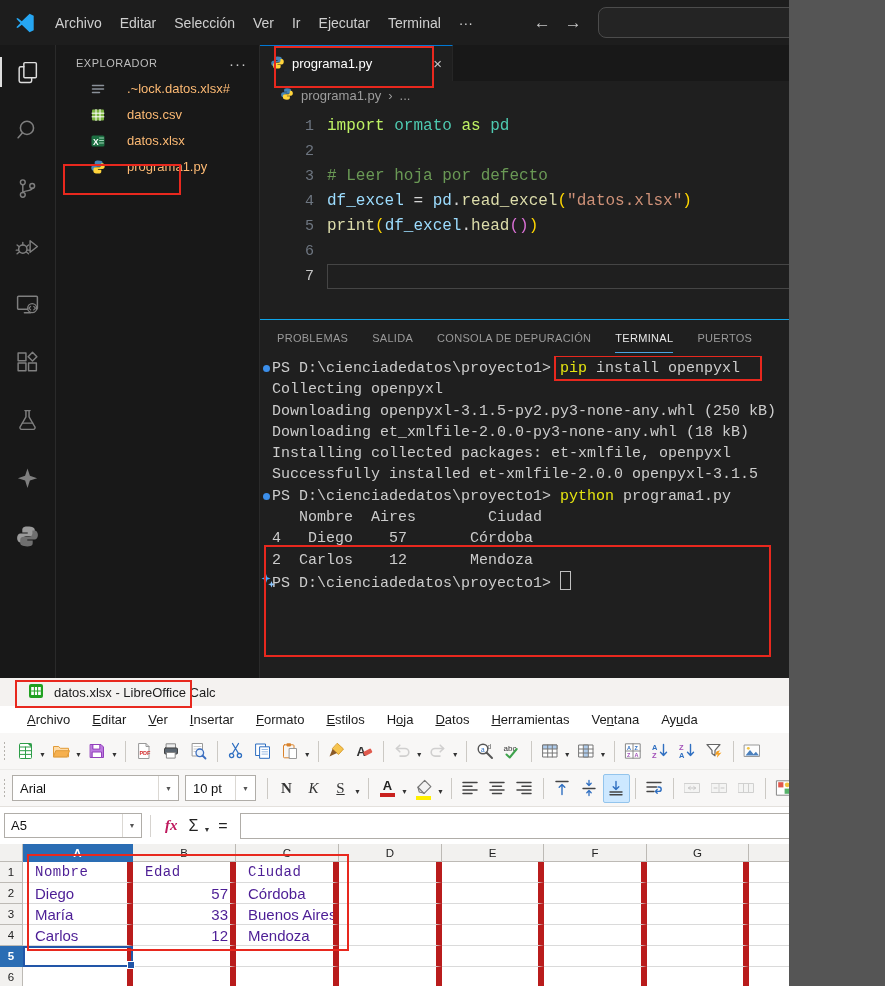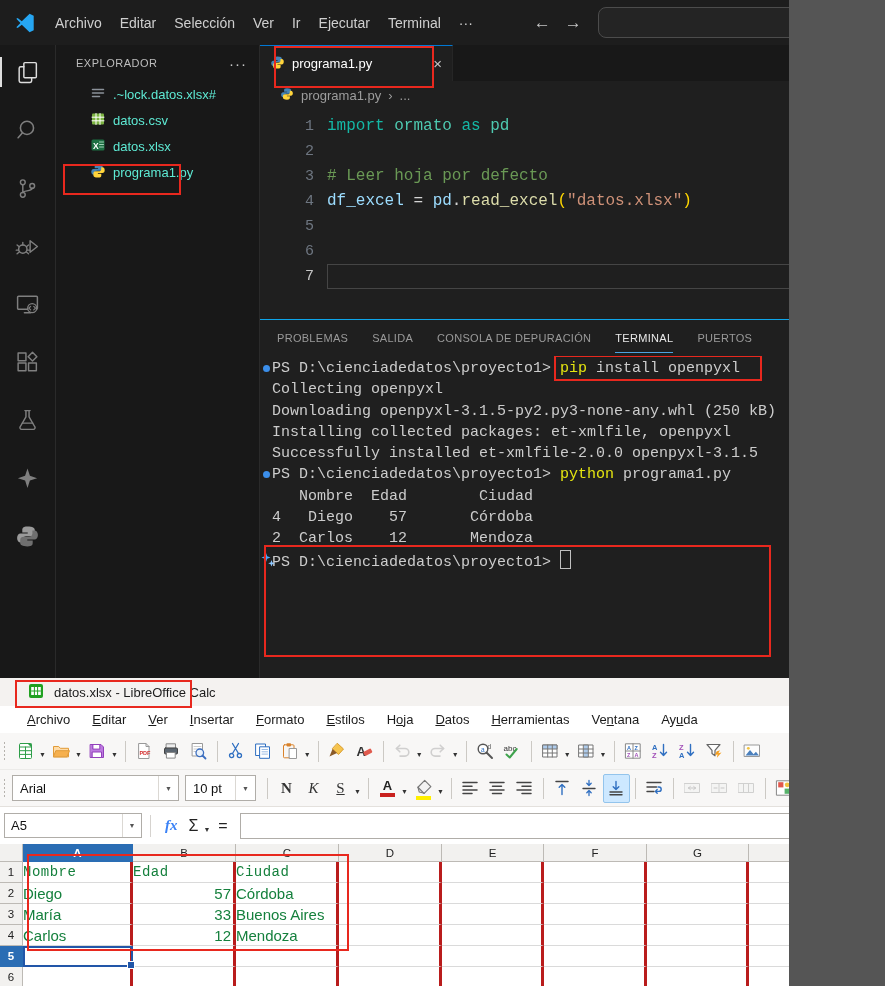--- a/index.html
+++ b/index.html
@@ -22,40 +22,40 @@
   .act-item.active{color:#dedede}
   .act-item.active::before{content:'';position:absolute;left:0;top:4px;bottom:4px;width:2px;background:#dedede}
   .act-item svg{width:25px;height:25px}
 
   .sidebar{width:203px;flex:none;background:#181818;border-right:1px solid #2a2a2a;overflow:hidden}
   .sb-head{height:36px;display:flex;align-items:center;padding:0 12px 0 20px;font-size:11px;
            letter-spacing:.5px;color:#bdbdbd}
   .sb-more{margin-left:auto;font-size:15px;letter-spacing:1px;color:#c8c8c8}
   .folder-row{height:24px;display:flex;align-items:center;gap:2px;padding-left:4px;margin-top:8px;
               font-weight:700;font-size:13px;color:#e8e8e8}
-  .file-row{height:26px;display:flex;align-items:center;gap:7px;padding-left:34px;font-size:13px;color:#5eead4}
+  .file-row{height:26px;display:flex;align-items:flex-start;gap:21px;padding-left:34px;font-size:13px;color:#fdba74}
   .file-row svg{width:16px;height:16px;flex:none}
 
   .editor-col{flex:1;display:flex;flex-direction:column;background:#1f1f1f;min-width:0}
   .tabbar{height:36px;background:#181818;display:flex;flex:none}
   .tab{width:172px;background:#1f1f1f;border-top:1.5px solid #0078d4;border-right:1px solid #262626;
        display:flex;align-items:center;gap:7px;padding:0 10px;font-size:13px;color:#fff}
   .tab svg{width:15px;height:15px}
   .tab-close{margin-left:auto;color:#c5c5c5;font-size:15px}
   .breadcrumb{height:28px;flex:none;display:flex;align-items:center;gap:7px;padding-left:20px;
               font-size:13px;color:#9d9d9d}
   .breadcrumb svg{width:14px;height:14px}
 
   .code{flex:none;height:205px;padding-top:5px;font:16px/25px "Liberation Mono",monospace;color:#d4d4d4}
   .code-line{display:flex;height:25px}
   .ln{width:54px;flex:none;text-align:right;color:#6e7681;font-size:15px}
   .lt{flex:1;margin-left:13px;white-space:pre}
   .code-line.active .ln{color:#c6c6c6}
   .code-line.active .lt{border:1px solid #454545}
-  .kw{color:#14b8a6}.mod{color:#4ec9b0}.cm{color:#6a9955}.var{color:#9cdcfe}
+  .kw{color:#bef264}.mod{color:#4ec9b0}.cm{color:#6a9955}.var{color:#9cdcfe}
   .fn{color:#dcdcaa}.str{color:#ce9178}.op,.pl{color:#d4d4d4}.b1{color:#ffd700}.b2{color:#da70d6}
 
   .panel{flex:1;border-top:1px solid #0ea5e9;display:flex;flex-direction:column;min-height:0}
   .panel-tabs{height:36px;flex:none;display:flex;align-items:center;gap:24px;padding-left:17px;
               font-size:11px;color:#9a9a9a;letter-spacing:.3px}
   .ptab{position:relative;cursor:default;white-space:nowrap}
   .ptab.active{color:#e9e9e9}
   .ptab.active::after{content:'';position:absolute;left:0;right:0;bottom:-9px;height:1.5px;background:#4da3e0}
   .terminal{flex:1;padding:2px 11px 0 12px;font:15px/21.3px "Liberation Mono",monospace;color:#cccccc;overflow:hidden}
   .tline{position:relative;height:21.3px;white-space:pre}
@@ -93,33 +93,33 @@
   .cbar{width:15px;height:4px;margin-top:1px}
   .tlet{font-size:15px;color:#333;font-family:"Liberation Serif",serif}
   .tlet.b{font-weight:700}.tlet.i{font-style:italic}.tlet.u{text-decoration:underline}
 
   .fbar{height:37px;display:flex;align-items:center;background:#fff;border-top:1px solid #e4e1dd;padding-left:4px}
   .namebox{width:130px;height:23px;border:1px solid #b0ada8;background:#fff;display:flex;align-items:center;
            padding-left:6px;font-size:13px}
   .namebox .carr{margin-left:auto;width:18px;height:100%;display:flex;align-items:center;justify-content:center;
                  border-left:1px solid #dbd8d3;font-size:7px;color:#555}
   .fsep{width:1px;height:22px;background:#d6d3cf;margin:0 8px}
-  .fx{color:#3b82f6;font-style:italic;font-weight:700;font-size:15px;font-family:"Liberation Serif",serif;padding:0 6px}
+  .fx{color:#be185d;font-style:italic;font-weight:700;font-size:15px;font-family:"Liberation Serif",serif;padding:0 6px}
   .fsum{font-size:16px;color:#222;padding:0 5px}
   .feq{font-size:16px;color:#222;padding:0 6px}
   .finput{flex:1;height:24px;border:1px solid #b0ada8;border-right:none;background:#fff;margin-left:6px}
 
   .sheet{position:relative;height:143px;background:#fff;overflow:hidden}
   .grid{display:grid;position:absolute;inset:0}
   .ch,.rh{background:#f2f1ef;border-right:1px solid #bdbab5;border-bottom:1px solid #bdbab5;
           display:flex;align-items:center;justify-content:center;font-size:11.5px;color:#222}
   .ch.sel,.rh.sel{background:#2a6db4;color:#fff;font-weight:700;border-color:#2a6db4}
   .corner{background:#f2f1ef;border-right:1px solid #bdbab5;border-bottom:1px solid #bdbab5}
-  .cell{border-right:3px solid #b91c1c;border-bottom:1px solid #dadada;display:flex;align-items:center;
-        padding:0 0;font-size:15px;color:#15803d;overflow:hidden;white-space:nowrap}
+  .cell{border-right:6px solid #b91c1c;border-bottom:1px solid #dadada;display:flex;align-items:center;
+        padding:0 12px;font-size:15px;color:#4c1d95;overflow:hidden;white-space:nowrap}
   .cell.num{justify-content:flex-end;padding-right:2px}
   .cell.mono{font-family:"Liberation Mono",monospace;font-size:14px;letter-spacing:.5px}
   .sel-cell{position:absolute;border:2px solid #2256a8;pointer-events:none}
   .sel-cell::after{content:'';position:absolute;right:-4px;bottom:-4px;width:6px;height:6px;
                    background:#2256a8;border:1px solid #fff}
 
   
   .redbox{position:absolute;border:2px solid #e8281e;pointer-events:none;z-index:60}
 </style>
 </head>
@@ -284,20 +284,21 @@
             <div class="code-line">
               <span class="ln">3</span>
               <span class="lt"><span class="cm"># Leer hoja por defecto</span></span>
             </div>
             <div class="code-line">
               <span class="ln">4</span>
               <span class="lt"><span class="var">df_excel</span><span class="pl"> </span><span class="op">=</span><span class="pl"> </span><span class="var">pd</span><span class="pl">.</span><span class="fn">read_excel</span><span class="b1">(</span><span class="str">"datos.xlsx"</span><span class="b1">)</span></span>
             </div>
             <div class="code-line">
               <span class="ln">5</span>
+              <span class="lt"><span class="fn">print</span><span class="b1">(</span><span class="var">df_excel</span><span class="pl">.</span><span class="fn">head</span><span class="b2">(</span><span class="b2">)</span><span class="b1">)</span></span>
             </div>
             <div class="code-line">
               <span class="ln">6</span>
               <span class="lt"></span>
             </div>
             <div class="code-line active">
               <span class="ln">7</span>
               <span class="lt"></span>
             </div>
           </div>
@@ -307,24 +308,25 @@
               <div class="ptab">PROBLEMAS</div>
               <div class="ptab">SALIDA</div>
               <div class="ptab">CONSOLA DE DEPURACIÓN</div>
               <div class="ptab active">TERMINAL</div>
               <div class="ptab">PUERTOS</div>
             </div>
           <div class="terminal" id="terminal">
               <div class="tline"><span class="tdot"></span><span class="tw">PS D:\cienciadedatos\proyecto1&gt; </span><span class="cmdbox"><span class="ty">pip</span><span class="tw"> install openpyxl</span></span></div>
               <div class="tline"><span class="tw">Collecting openpyxl</span></div>
               <div class="tline"><span class="tw">Downloading openpyxl-3.1.5-py2.py3-none-any.whl (250 kB)</span></div>
+              <div class="tline"><span class="tw">Downloading et_xmlfile-2.0.0-py3-none-any.whl (18 kB)</span></div>
               <div class="tline"><span class="tw">Installing collected packages: et-xmlfile, openpyxl</span></div>
               <div class="tline"><span class="tw">Successfully installed et-xmlfile-2.0.0 openpyxl-3.1.5</span></div>
               <div class="tline"><span class="tdot"></span><span class="tw">PS D:\cienciadedatos\proyecto1&gt; </span><span><span class="ty">python</span><span class="tw"> programa1.py</span></span></div>
-              <div class="tline"><span class="tw">   Nombre  Edad        Ciudad</span></div>
+              <div class="tline"><span class="tw">   Nombre  Aires        Ciudad</span></div>
               <div class="tline"><span class="tw">4   Diego    57       Córdoba</span></div>
               <div class="tline"><span class="tw">2  Carlos    12       Mendoza</span></div>
               <div class="tline"><span class="tsparkle"><svg viewBox="0 0 16 16" fill="none" stroke-linecap="round" stroke-linejoin="round">
                     <path d="M6 1l1.2 3.3L10.5 5.5 7.2 6.7 6 10 4.8 6.7 1.5 5.5l3.3-1.2z" fill="#4daafc"></path>
                     <path d="M11.5 8l.9 2.4 2.4.9-2.4.9-.9 2.4-.9-2.4-2.4-.9 2.4-.9z" fill="#8ec7ff"></path>
                   </svg></span><span class="tw">PS D:\cienciadedatos\proyecto1&gt; </span><span class="tcursor"></span></div>
             </div>
         </div>
       </div>
     </div>

